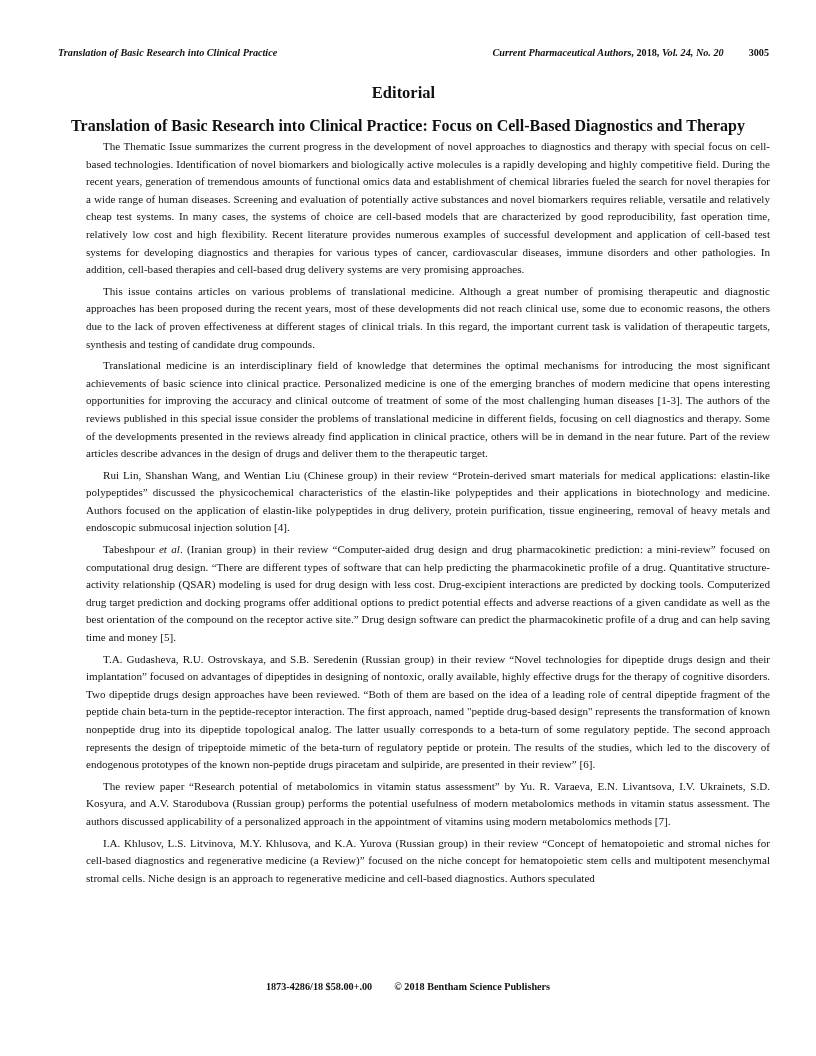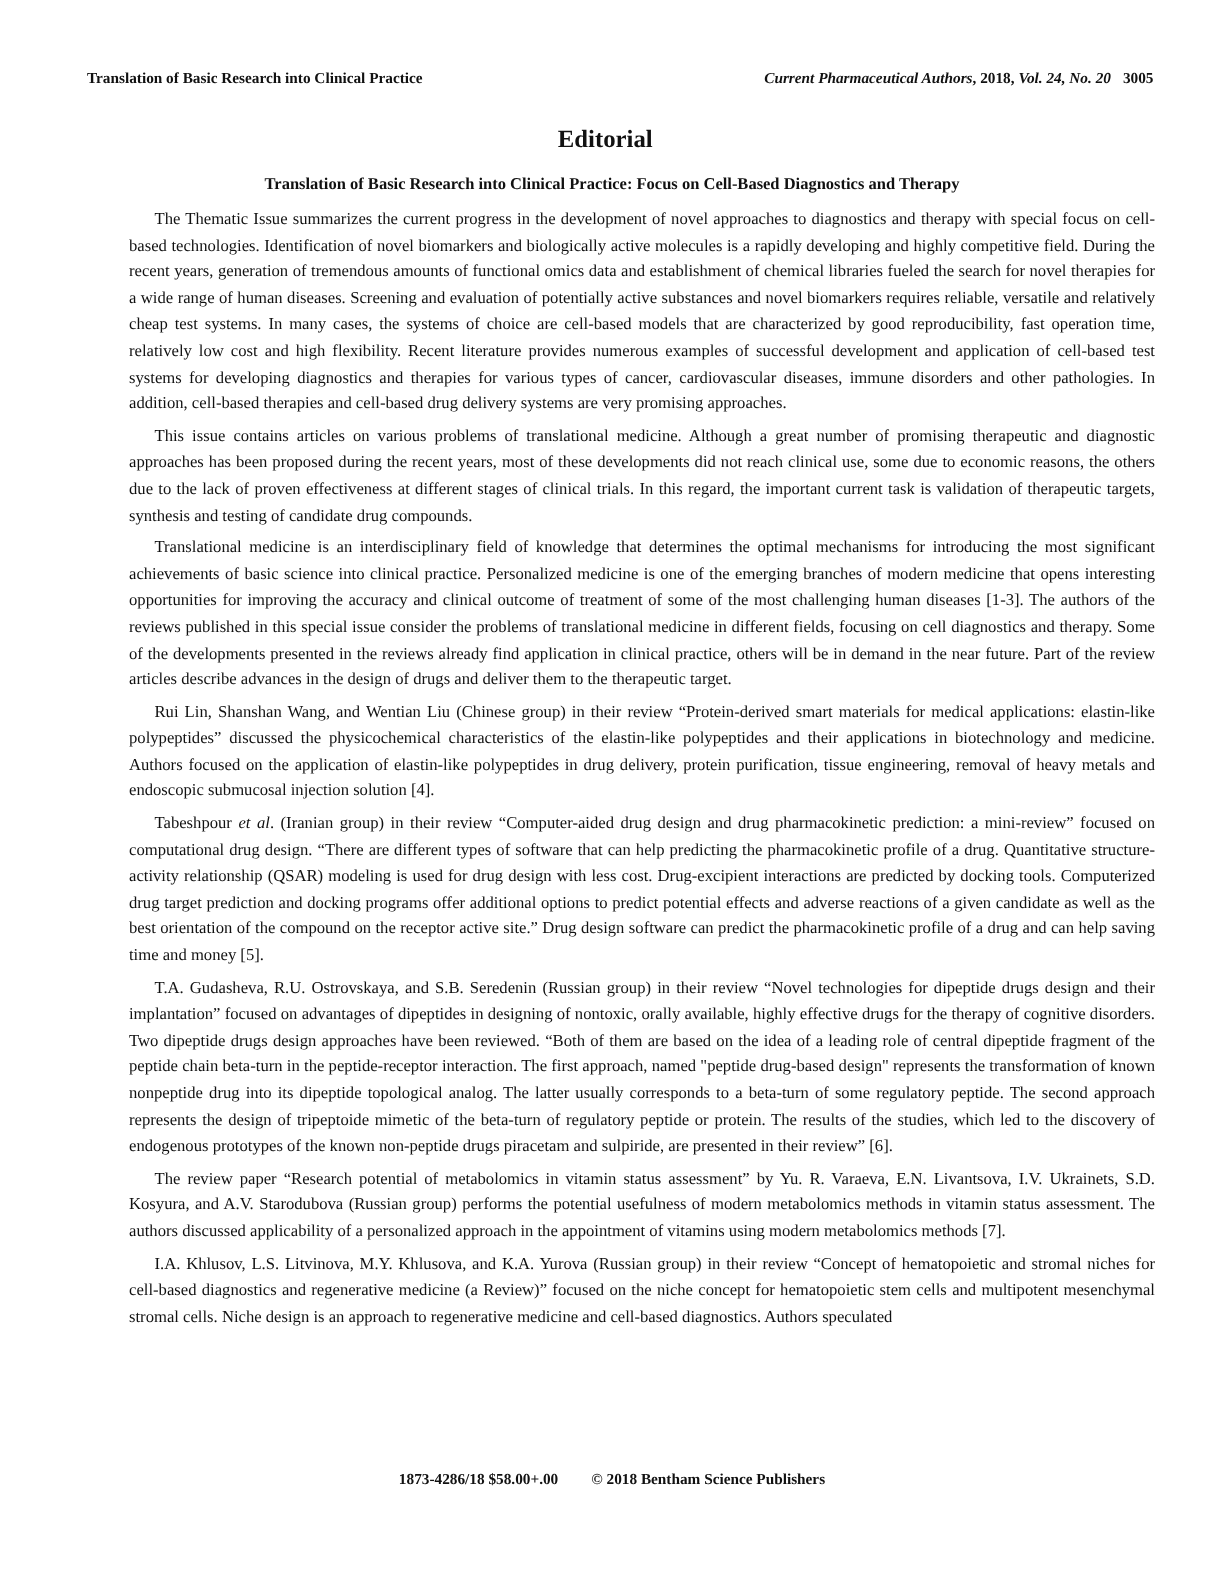--- a/index.html
+++ b/index.html
@@ -1,26 +1,26 @@
 <!DOCTYPE html>
 <html><head>
 <meta charset="utf-8">
 <style>
   html, body { margin: 0; padding: 0; background: #ffffff; }
   body { width: 816px; height: 1056px; position: relative; overflow: hidden;
          font-family: "Liberation Serif", "DejaVu Serif", serif; color: #111; }
   .running-head { position: absolute; top: 47px; left: 58px; width: 711px; font-size: 10.2px;
                   font-weight: bold; display: flex; justify-content: space-between; }
-  .running-head .left { }
+  .running-head .left { font-style: italic; }
   .running-head .right i { font-style: italic; }
-  .running-head .page { margin-left: 8px; font-style: normal; }
+  .running-head .page { margin-left: 25px; font-style: normal; }
   .section-label { position: absolute; top: 83px; left: 0; width: 807px; text-align: center;
                    font-size: 16.5px; font-weight: bold; }
   .article-title { position: absolute; top: 117px; left: 0; width: 816px; text-align: center;
-                   font-size: 11px; font-weight: bold; }
+                   font-size: 16px; font-weight: bold; }
   .body-text { position: absolute; top: 138px; left: 86px; width: 684px; font-size: 11.1px;
                line-height: 17.6px; text-align: justify; }
   .body-text p { margin: 0 0 4px 0; text-indent: 17px; hyphens: auto; }
   .footer { position: absolute; top: 981px; left: 0; width: 816px; text-align: center;
             font-size: 10.2px; font-weight: bold; }
   .footer span.sep { display: inline-block; width: 22px; }
 </style>
 </head>
 <body>
 

